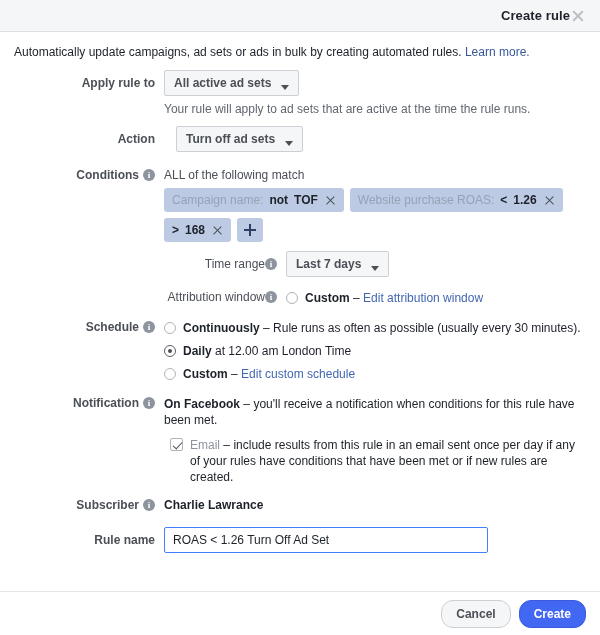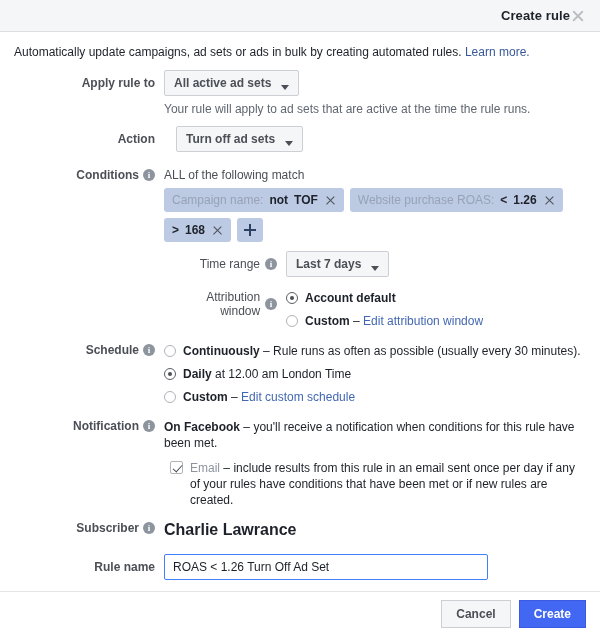--- a/index.html
+++ b/index.html
@@ -221,21 +221,20 @@
   }
   .sublabel {
     width: 113px;
     min-width: 113px;
     text-align: right;
     font-size: 12px;
     color: #4b4f56;
     display: flex;
     align-items: center;
     justify-content: flex-end;
-    gap: 5px;
     padding-top: 6px;
     box-sizing: border-box;
   }
   .subfield { padding-left: 9px; }
 
   
   .opt {
     display: flex;
     align-items: flex-start;
     gap: 7px;
@@ -298,21 +297,21 @@
     border-radius: 2px;
     padding: 5px 8px;
     font-size: 12px;
     font-family: "Liberation Sans", sans-serif;
     color: #1d2129;
     outline: none;
     background: #fff;
     height: 26px;
   }
   .subscriber-value {
-    font-size: 16px;
+    font-size: 12px;
     font-weight: bold;
     color: #1d2129;
     padding-top: 6px;
   }
 
   
   .dialog-footer {
     position: absolute;
     left: 0; right: 0; bottom: 0;
     height: 44px;
@@ -322,21 +321,21 @@
     justify-content: flex-end;
     gap: 8px;
     padding-right: 14px;
     box-sizing: border-box;
     background: #fff;
   }
   .btn {
     font-family: "Liberation Sans", sans-serif;
     font-size: 12px;
     font-weight: bold;
-    border-radius: 0;
+    border-radius: 12px;
     padding: 6px 14px;
     cursor: pointer;
     line-height: 14px;
   }
   .btn-secondary {
     background: #f5f6f7;
     border: 1px solid #ccd0d5;
     color: #4b4f56;
   }
   .btn-primary {
@@ -425,24 +424,20 @@
           </div>
         </div>
       </div>
 
       <div class="subrow" style="margin-top:13px;">
         <div class="sublabel" style="padding-top:0;">
           <span>Attribution window</span>
           <i class="info-icon">i</i>
         </div>
         <div class="subfield">
-          <div class="opt">
-            <span class="radio checked"></span>
-            <span class="strong">Account default</span>
-          </div>
           <div class="opt">
             <span class="radio"></span>
             <span>
               <span class="strong">Custom</span>
               <span>–</span>
               <a class="link-blue">Edit attribution window</a>
             </span>
           </div>
         </div>
       </div>

